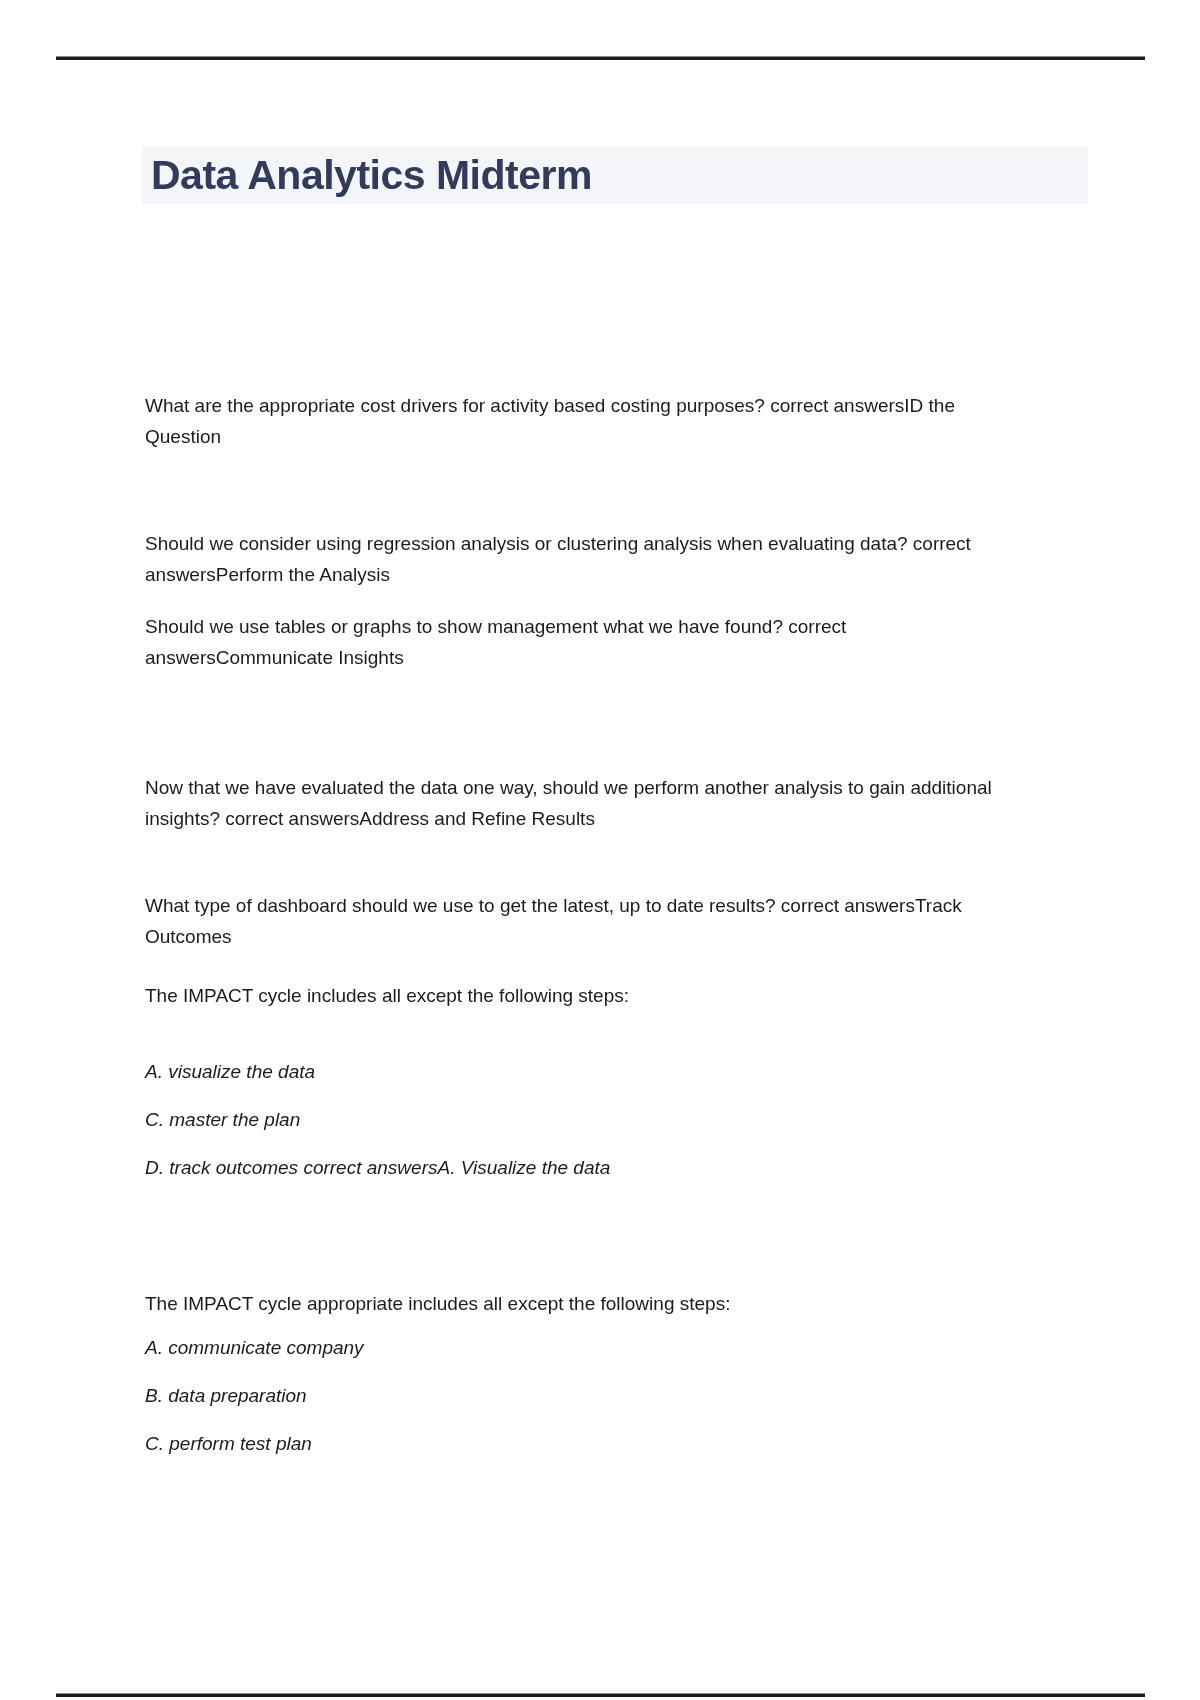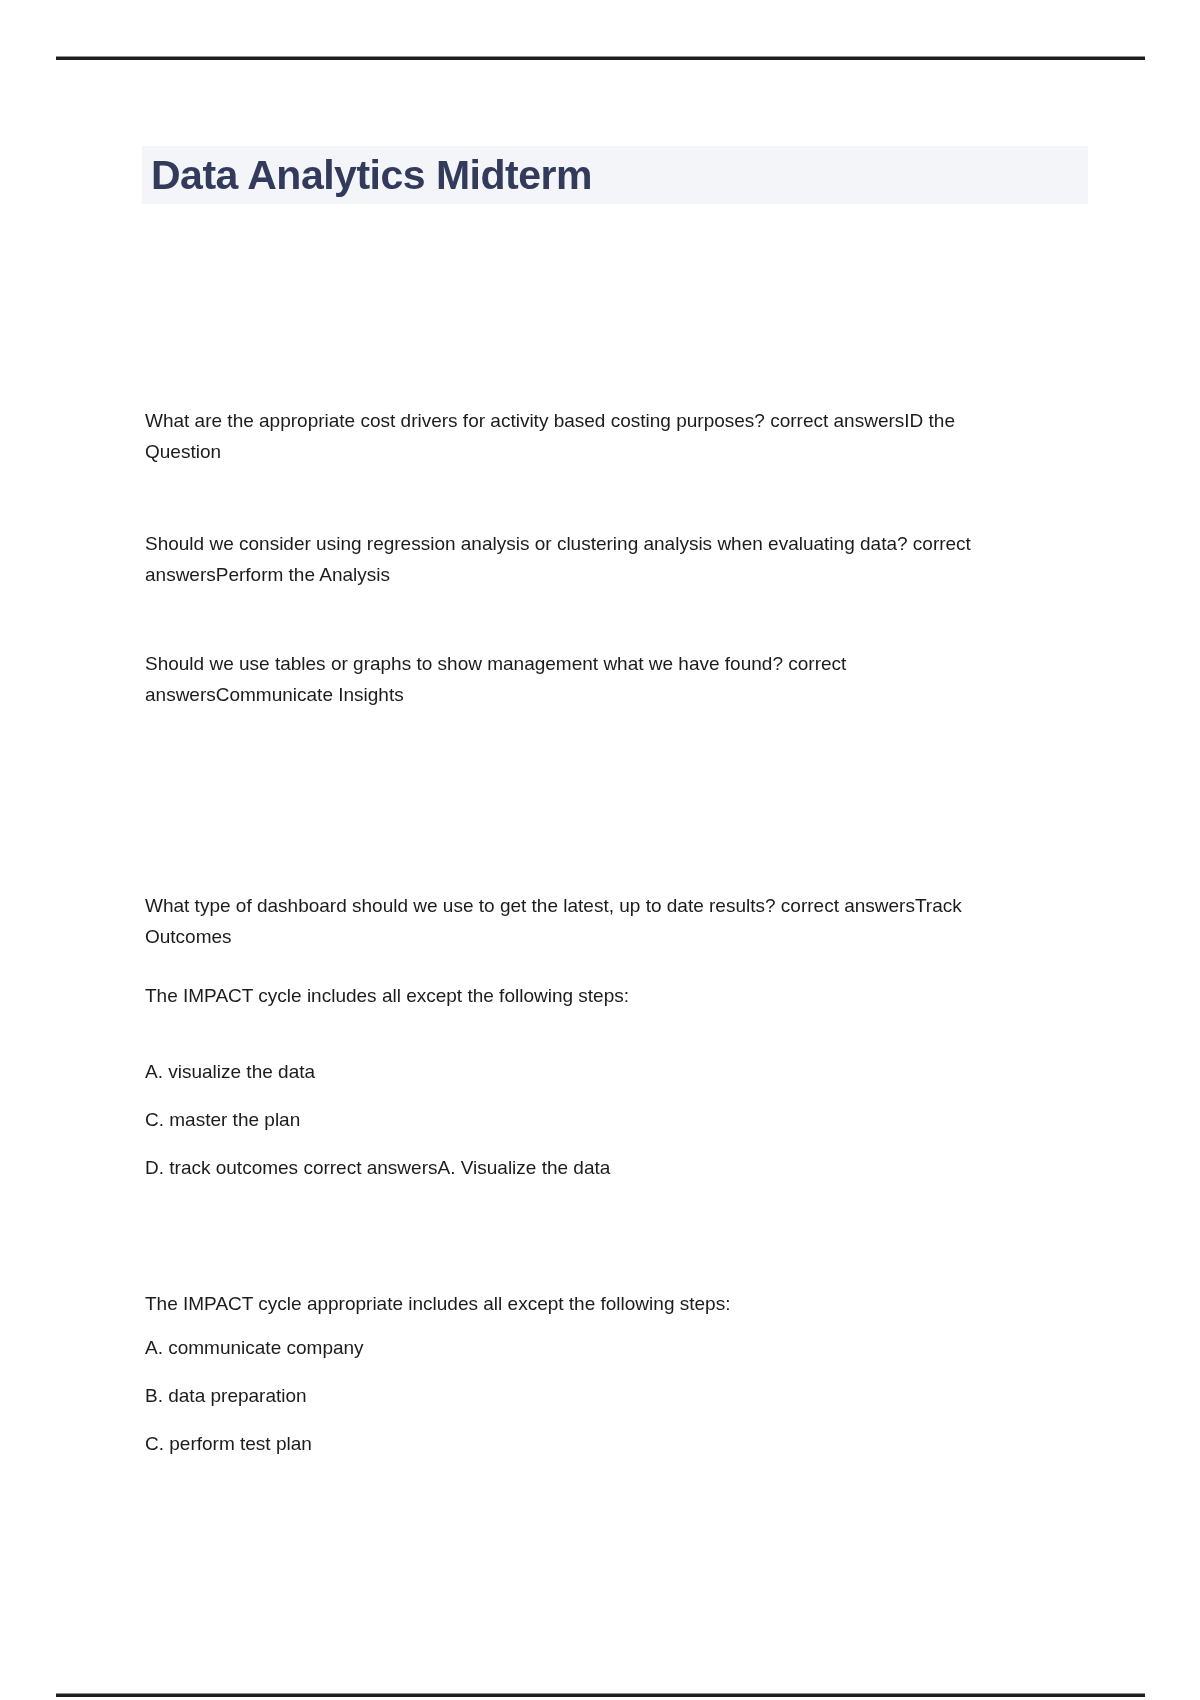--- a/index.html
+++ b/index.html
@@ -51,46 +51,49 @@
     margin: 0;
     color: #1c1c1c;
     font-size: 19px;
     line-height: 31px;
     white-space: pre-line;
   }
   .mcq-options {
     position: absolute;
     left: 145px;
     width: 940px;
+    font-style: italic;
   }
   .mcq-option {
     position: static;
     left: auto;
     height: 48px;
     line-height: 24px;
     white-space: normal;
   }
 </style>
 </head>
 <body>
 
 <div class="page">
 
   <div class="rule rule-top"></div>
 
   <div class="title-band">
     <h1>Data Analytics Midterm</h1>
   </div>
 
-  <p class="qa" style="top:405px">What are the appropriate cost drivers for activity based costing purposes? correct answersID the
+  <p class="qa" style="top:390px">What are the appropriate cost drivers for activity based costing purposes? correct answersID the
 Question</p>
   <p class="qa" style="top:528px">Should we consider using regression analysis or clustering analysis when evaluating data? correct
 answersPerform the Analysis</p>
-  <p class="qa" style="top:648px">Should we use tables or graphs to show management what we have found? correct
+  <p class="qa" style="top:611px">Should we use tables or graphs to show management what we have found? correct
 answersCommunicate Insights</p>
+  <p class="qa" style="top:772px">Now that we have evaluated the data one way, should we perform another analysis to gain additional
+insights? correct answersAddress and Refine Results</p>
   <p class="qa" style="top:890px">What type of dashboard should we use to get the latest, up to date results? correct answersTrack
 Outcomes</p>
 
   <p class="mcq-heading" style="top:980px">The IMPACT cycle includes all except the following steps:</p>
   <div class="mcq-options" style="top:1060px">
     <div class="mcq-option">A. visualize the data</div>
     <div class="mcq-option">C. master the plan</div>
     <div class="mcq-option">D. track outcomes correct answersA. Visualize the data</div>
   </div>
 

